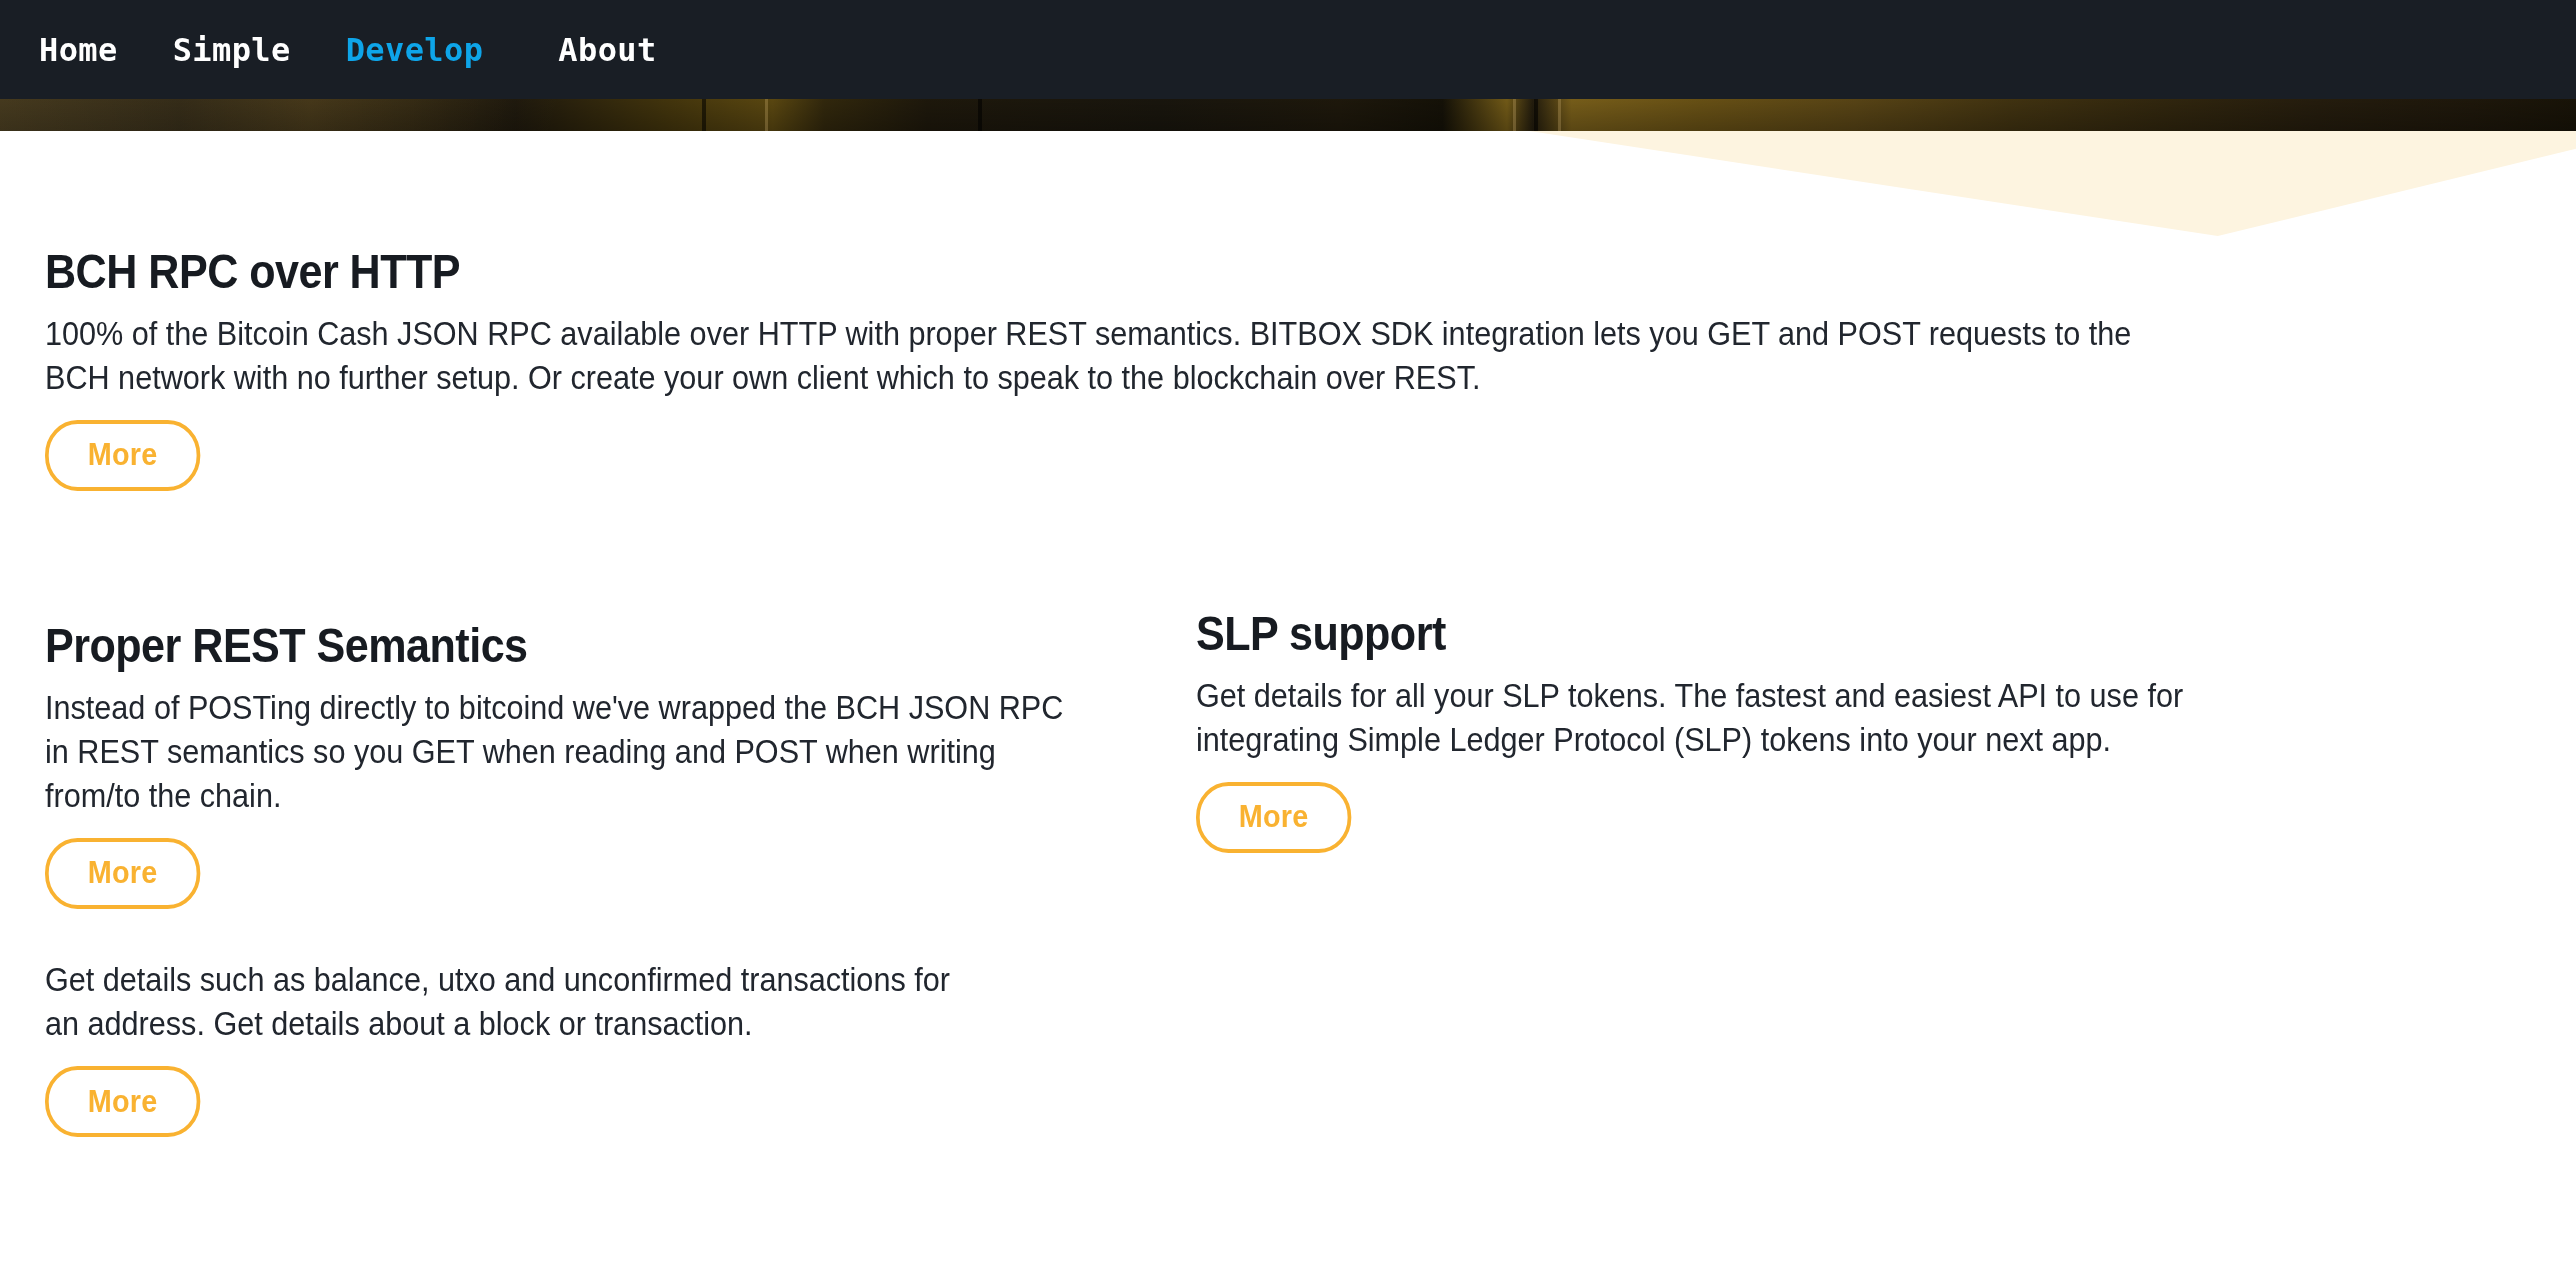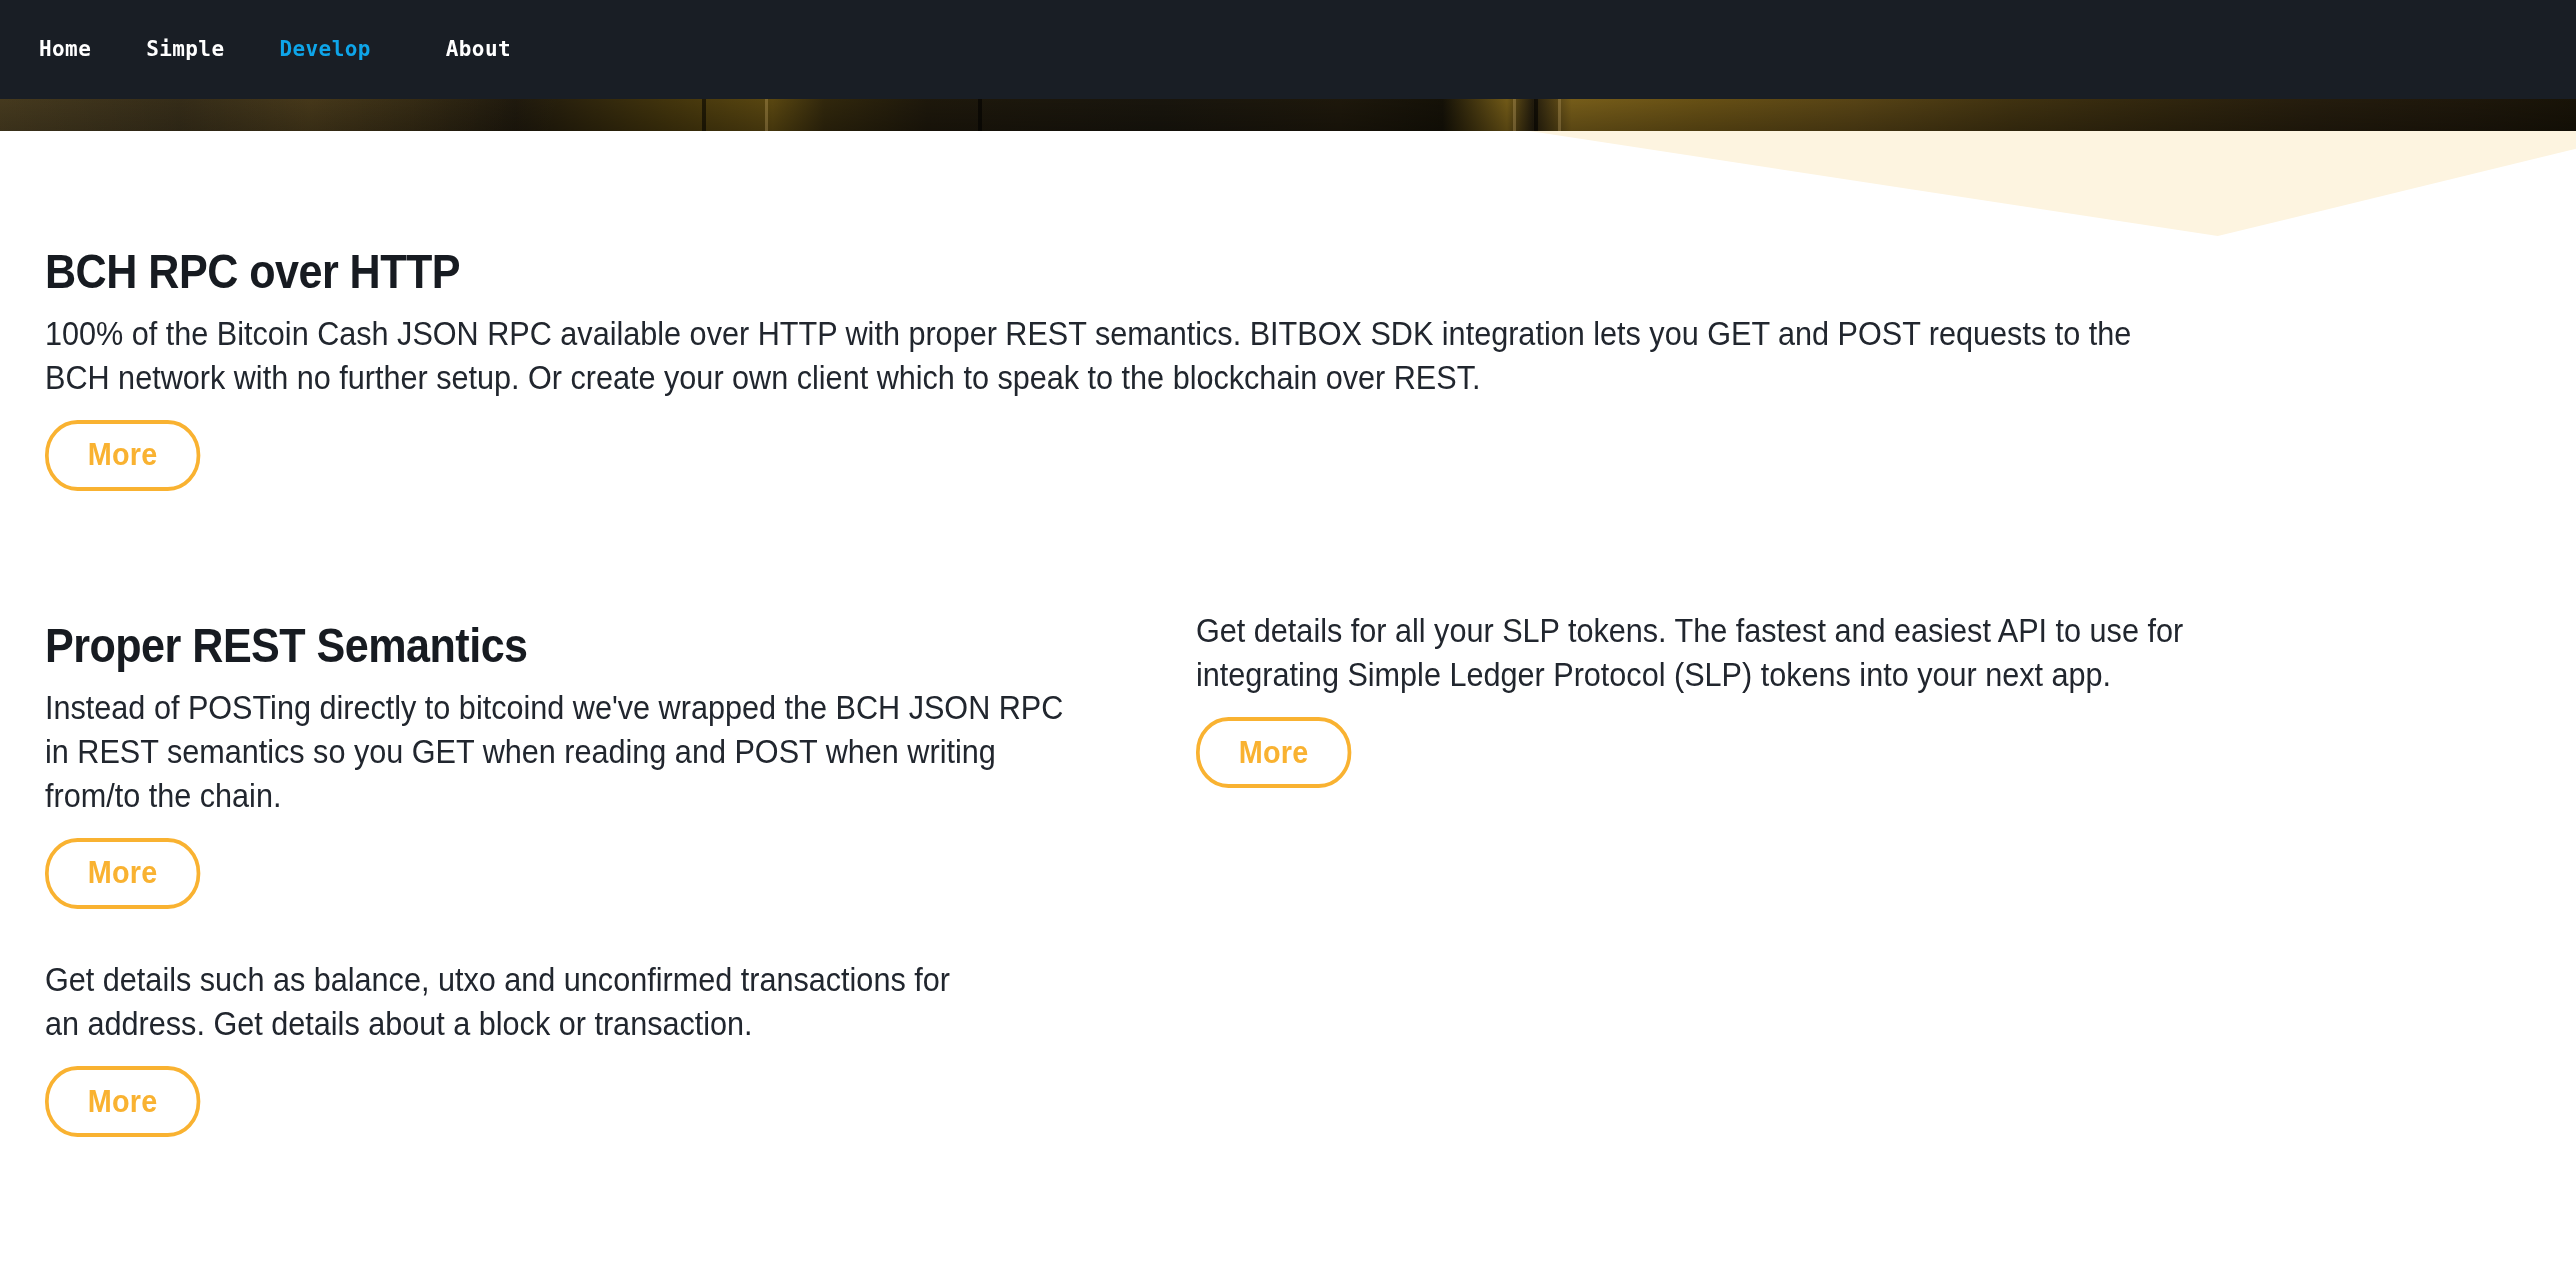--- a/index.html
+++ b/index.html
@@ -28,21 +28,21 @@
     height:99px;
     background:#191e25;
     display:flex;
     align-items:center;
     padding-left:39px;
     z-index:30;
   }
   .nav-list { display:flex; align-items:center; gap:0; list-style:none; }
   .nav-item {
     font-family:"DejaVu Sans Mono", monospace;
-    font-size:21px;
+    font-size:32px;
     font-weight:700;
     letter-spacing:0.4px;
     color:#ffffff;
     padding:0 27px 0 0;
     margin-right:28px;
     line-height:1;
     white-space:nowrap;
     cursor:pointer;
   }
   .nav-item:last-child { margin-right:0;margin-left:20px; }
@@ -226,20 +226,23 @@
       <div class="heading-wrap">
         <h2 class="heading">Proper REST Semantics</h2>
       </div>
       <p class="body-text">Instead of POSTing directly to bitcoind we've wrapped the BCH JSON RPC in REST semantics so you GET when reading and POST when writing from/to the chain.</p>
       <div class="btn-wrap">
         <button class="more-btn">More</button>
       </div>
     </section>
 
     <section class="block" id="b3">
+      <div class="heading-wrap">
+        <h2 class="heading">SLP support</h2>
+      </div>
       <p class="body-text">Get details for all your SLP tokens. The fastest and easiest API to use for integrating Simple Ledger Protocol (SLP) tokens into your next app.</p>
       <div class="btn-wrap">
         <button class="more-btn">More</button>
       </div>
     </section>
 
     <section class="block" id="b4">
       <p class="body-text">Get details such as balance, utxo and unconfirmed transactions for an address. Get details about a block or transaction.</p>
       <div class="btn-wrap">
         <button class="more-btn">More</button>

